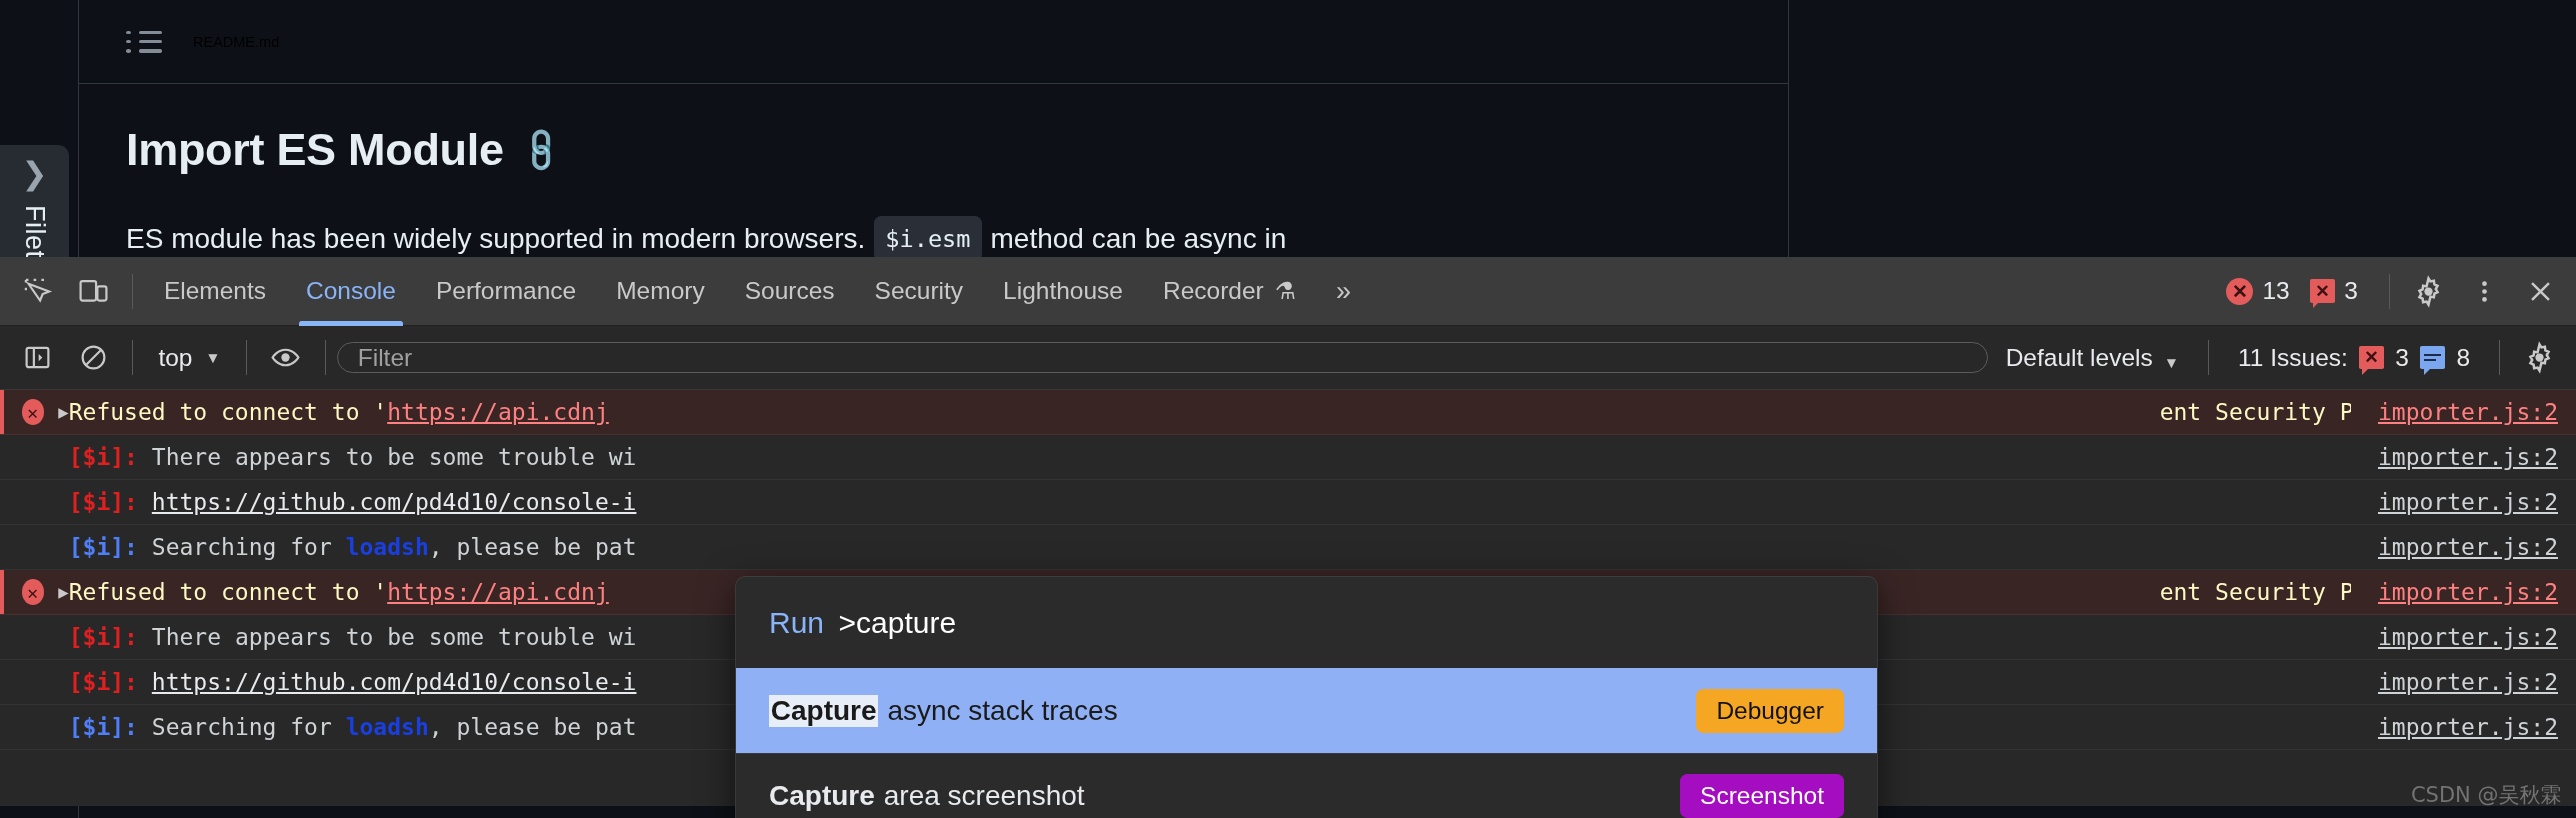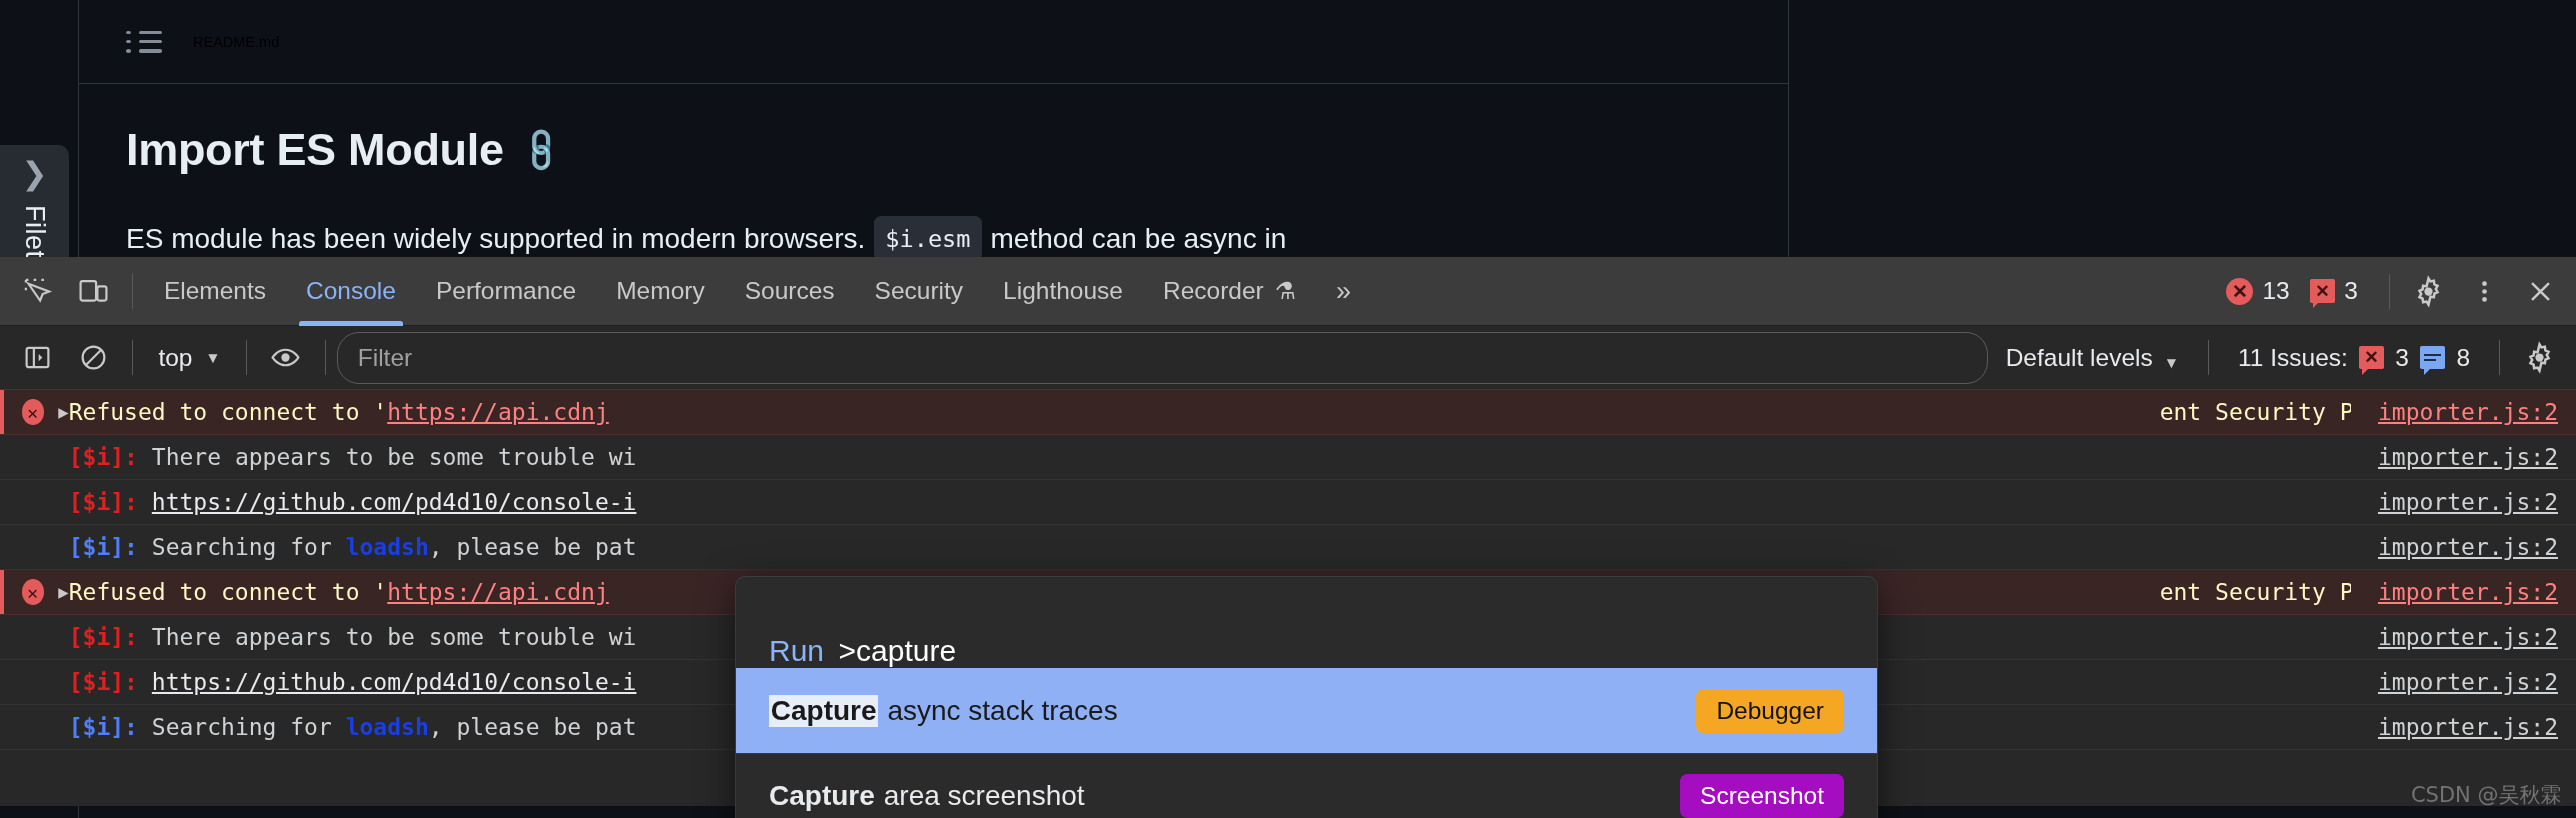--- a/index.html
+++ b/index.html
@@ -119,21 +119,21 @@
 
   .dt-console-toolbar {
     height: 64px; background: #282828; display: flex; align-items: center;
     padding: 0 9px; border-bottom: 0.9px solid #3a3a3a; gap: 0;
   }
   .ctx-select {
     display: flex; align-items: center; gap: 12.7px; color: #e8eaed; font-size: 24.5px; padding: 0 14.5px;
   }
   .caret { font-size: 15.5px; color: #c9c9c9; }
   .filter-input {
-    flex: 1; height: 52px; background: #282828; border: 0.9px solid #5c5c5c;
+    flex: 1; height: 31px; background: #282828; border: 0.9px solid #5c5c5c;
     border-radius: 22px; color: #a0a0a0; font-size: 24.5px;
     padding: 0 20px; display: flex; align-items: center; min-width: 0; text-align: center;
   }
   .levels {
     display: flex; align-items: flex-end; gap: 11px; color: #e8eaed; font-size: 24.5px;
     padding: 0 18px; white-space: nowrap;
   }
   .issues {
     display: flex; align-items: center; gap: 11px; color: #e8eaed; font-size: 24.5px;
     padding: 0 18px; white-space: nowrap;
@@ -175,21 +175,21 @@
   .log-row.err .log-src { color: #ff8080; }
 
   
   .palette {
     position: absolute; left: 736px; top: 320px; width: 1141px; height: 498px;
     background: #2b2b2b; border-radius: 9px 9px 0 0;
     box-shadow: 0 0 0 0.9px #3d3d3d, 0 9px 36px rgba(0,0,0,.6);
     overflow: hidden; z-index: 20;
   }
   .palette-header {
-    height: 91px; display: flex; align-items: flex-end; gap: 14.5px;
+    height: 91px; display: flex; align-items: center; gap: 14.5px;
     padding: 0 33px; font-size: 30px;
   }
   .pal-run { color: #8ab4f8; }
   .pal-query { color: #ffffff; font-family: "Liberation Sans", sans-serif; }
   .pal-item {
     height: 85px; display: flex; align-items: center; padding: 0 33px;
     border-top: 0.9px solid #3a3a3a; position: relative;
   }
   .pal-item.sel { background: #8fb0f5; border-top-color: #8fb0f5; }
   .pal-label { font-size: 28px; color: #e8eaed; display: flex; align-items: baseline; }

